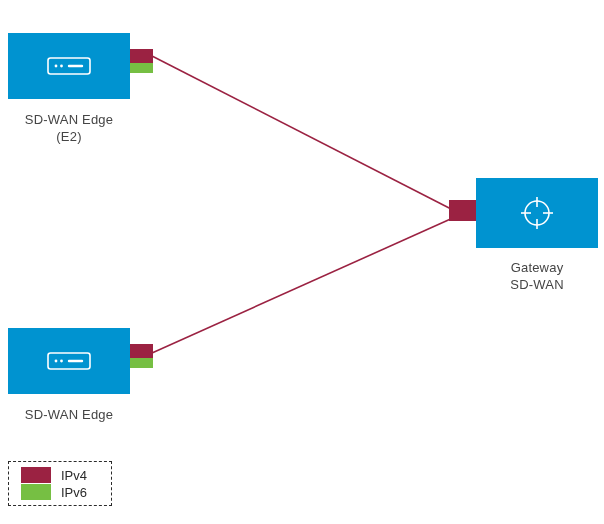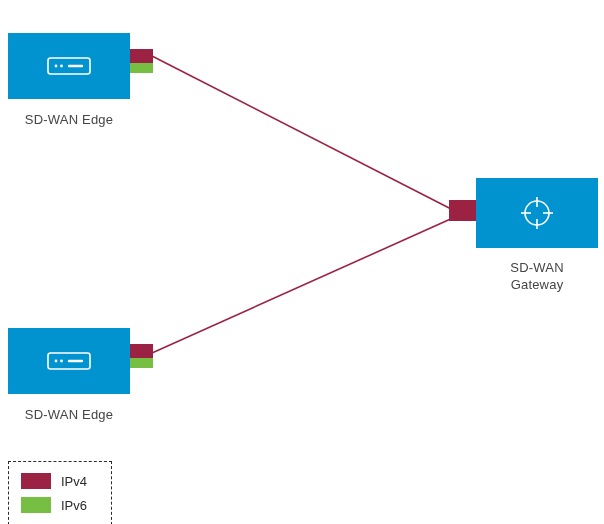--- a/index.html
+++ b/index.html
@@ -52,24 +52,24 @@
     color: #454545;
     letter-spacing: 0.2px;
   }
 
   .legend {
     position: absolute;
     left: 8px;
     top: 438px;
     width: 104px;
     border: 1.5px dashed #2b2b2b;
-    padding: 11px 12px;
+    padding: 5px 12px;
     display: flex;
     flex-direction: column;
-    gap: 8px;
+    gap: 1px;
     background: #ffffff;
   }
   .legend-item {
     display: flex;
     align-items: center;
     gap: 10px;
   }
   .swatch { width: 30px; height: 16px; flex: 0 0 auto; }
   .swatch.ipv4 { background: #9b2242; }
   .swatch.ipv6 { background: #76bf43; }
@@ -92,20 +92,21 @@
       <rect x="1" y="1" width="42" height="16" rx="2.5" fill="none" stroke="#ffffff" stroke-width="1.6"></rect>
       <circle cx="9" cy="9" r="1.4" fill="#ffffff"></circle>
       <circle cx="14.5" cy="9" r="1.4" fill="#ffffff"></circle>
       <line x1="22" y1="9" x2="35" y2="9" stroke="#ffffff" stroke-width="2.4" stroke-linecap="round"></line>
     </svg>
   </div>
   <div class="port ipv4" style="left:130px; top:26px;"></div>
   <div class="port ipv6" style="left:130px; top:40px;"></div>
   <div class="node-label" style="left:8px; top:88px;">
     <div>SD-WAN Edge</div>
+    <div>(E2)</div>
   </div>
 
   <div class="node" style="left:8px; top:305px;">
     <svg class="icon-svg" width="44" height="18" viewBox="0 0 44 18">
       <rect x="1" y="1" width="42" height="16" rx="2.5" fill="none" stroke="#ffffff" stroke-width="1.6"></rect>
       <circle cx="9" cy="9" r="1.4" fill="#ffffff"></circle>
       <circle cx="14.5" cy="9" r="1.4" fill="#ffffff"></circle>
       <line x1="22" y1="9" x2="35" y2="9" stroke="#ffffff" stroke-width="2.4" stroke-linecap="round"></line>
     </svg>
   </div>
@@ -119,22 +120,22 @@
   <div class="node gateway" style="left:476px; top:155px;">
     <svg class="icon-svg" width="42" height="42" viewBox="0 0 42 42">
       <circle cx="21" cy="21" r="12" fill="none" stroke="#ffffff" stroke-width="1.6"></circle>
       <line x1="21" y1="5" x2="21" y2="15" stroke="#ffffff" stroke-width="1.6"></line>
       <line x1="21" y1="27" x2="21" y2="37" stroke="#ffffff" stroke-width="1.6"></line>
       <line x1="5" y1="21" x2="15" y2="21" stroke="#ffffff" stroke-width="1.6"></line>
       <line x1="27" y1="21" x2="37" y2="21" stroke="#ffffff" stroke-width="1.6"></line>
     </svg>
   </div>
   <div class="node-label" style="left:476px; top:236px;">
+    <div>Gateway</div>
     <div>SD-WAN</div>
-    <div>Gateway</div>
   </div>
 
   <div class="legend">
     <div class="legend-item">
       <span class="swatch ipv4"></span>
       <span class="legend-label">IPv4</span>
     </div>
     <div class="legend-item">
       <span class="swatch ipv6"></span>
       <span class="legend-label">IPv6</span>

